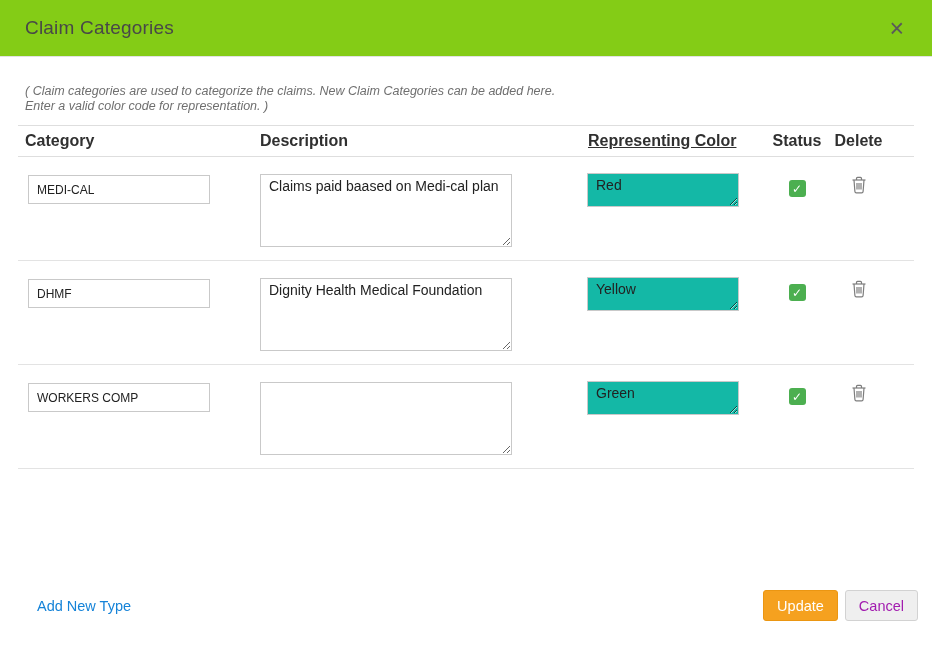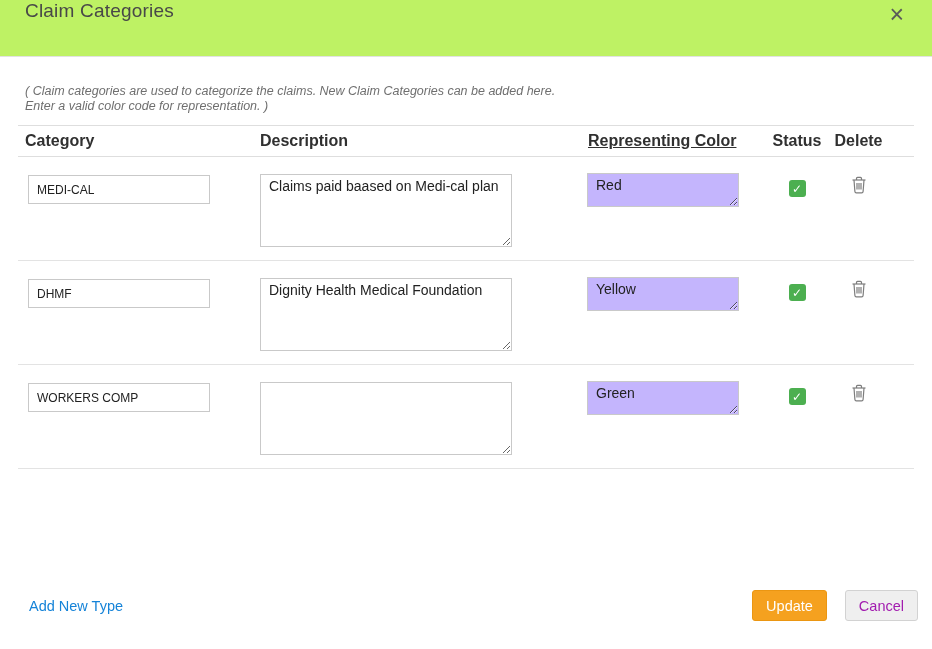--- a/index.html
+++ b/index.html
@@ -8,24 +8,24 @@
     font-family: "Liberation Sans", "DejaVu Sans", sans-serif;
     background: #ffffff;
     color: #333;
     overflow: hidden;
     position: relative;
   }
 
   
   .dlg-header {
     height: 57px;
-    background: #bef264;
+    background: #84cc16;
     border-bottom: 1px solid #e2e2e2;
     display: flex;
-    align-items: flex-start;
+    align-items: center;
     justify-content: space-between;
     padding: 0 22px 0 25px;
   }
   .dlg-title {
     font-size: 19px;
     font-weight: 400;
     color: #484848;
     letter-spacing: .2px;
   }
   .dlg-close {
@@ -102,21 +102,21 @@
   }
   textarea.color-area {
     width: 152px;
     height: 34px;
     border: 1px solid #c9c9c9;
     padding: 3px 8px;
     font-size: 14px;
     font-family: inherit;
     color: #222;
     resize: both;
-    background: #c4b5fd;
+    background: #14b8a6;
   }
 
   .status-checkbox {
     width: 17px;
     height: 17px;
     border-radius: 3px;
     background: #4caf50;
     display: flex;
     align-items: center;
     justify-content: center;
@@ -132,34 +132,34 @@
   .delete-btn {
     background: none;
     border: none;
     cursor: pointer;
     padding: 0;
   }
 
   
   .dlg-footer {
     position: absolute;
-    left: 4px; right: 0;
+    left: 12px; right: 0;
     top: 590px;
     display: flex;
     align-items: center;
     justify-content: space-between;
     padding: 0 14px 0 25px;
   }
   .add-link {
     font-size: 14.5px;
     color: #1583d8;
     text-decoration: none;
     cursor: pointer;
   }
-  .footer-buttons { display: flex; gap: 18px; }
+  .footer-buttons { display: flex; gap: 7px; }
   .btn {
     height: 31px;
     padding: 0 13px;
     border-radius: 3px;
     font-size: 14.5px;
     font-family: inherit;
     cursor: pointer;
   }
   .btn-update {
     background: #f5a11f;

